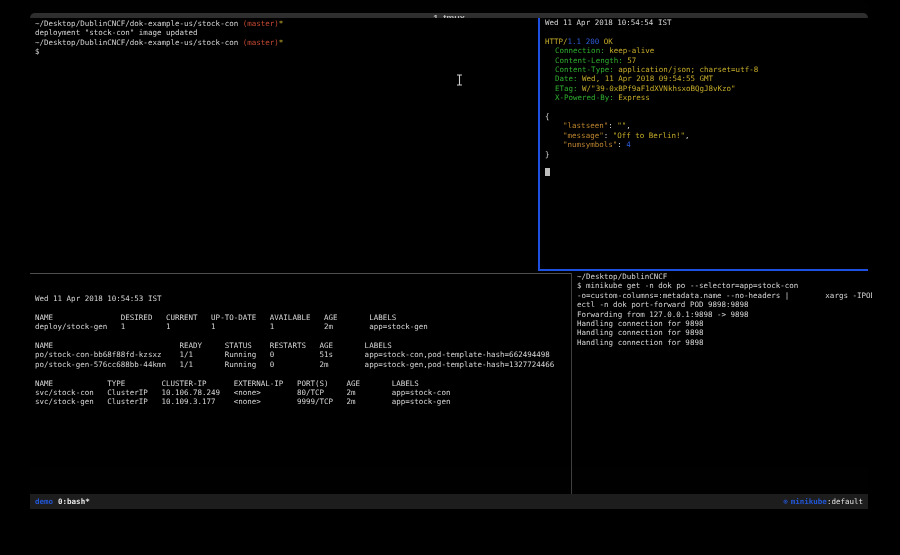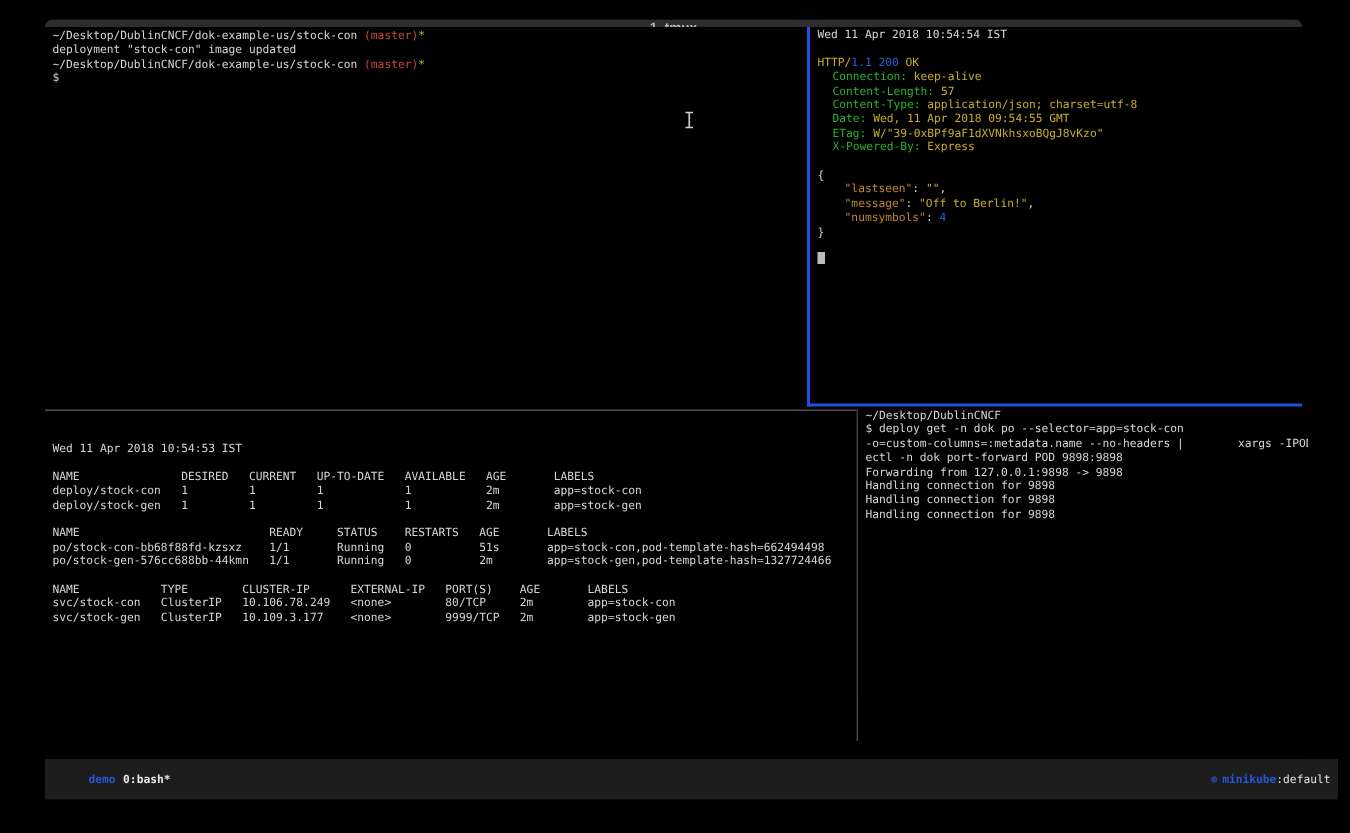--- a/index.html
+++ b/index.html
@@ -42,23 +42,23 @@
   .red{color:var(--red);} .grn{color:var(--grn);margin-left:10px;} .yel{color:var(--yel);}
   .blu{color:var(--blu);} .key{color:var(--key);} .wht{color:var(--wht);}
 
   .cursor-block{display:inline-block;width:4.5px;height:8px;background:#bdbdbd;
                 vertical-align:-1px;}
 
   
   .ibeam{position:absolute;left:426px;top:53px;width:7px;height:12px;}
 
   
-  #statusbar{position:absolute;left:0;top:506px;width:838px;height:27px;
+  #statusbar{position:absolute;left:0;top:494px;width:838px;height:15px;
              background:#1d1d1d;display:flex;justify-content:space-between;
-             align-items:center;font-size:7.5px;line-height:11px;padding-left:24px;}
+             align-items:center;font-size:7.5px;line-height:11px;}
   .sb-left{padding-left:5px;white-space:pre;}
   .sb-right{padding-right:5px;white-space:pre;}
   .sb-session{color:#2257d8;font-weight:bold;margin-right:5px;}
   .sb-win{color:#e8e8e8;font-weight:bold;}
   .sb-kube-icon{color:#2257d8;margin-right:3px;}
   .sb-kube{color:#2257d8;font-weight:bold;}
   .sb-ns{color:#e0e0e0;margin-top:36px;}
 </style>
 </head>
 <body>
@@ -111,35 +111,34 @@
       <div class="tline"><span class="key">    "numsymbols"</span><span class="wht">: </span><span class="blu">4</span><span class="wht"></span></div>
       <div class="tline">}</div>
       <div class="blank"></div>
       <div class="tline"><span class="cursor-block"></span></div>
     </div>
 
     <div class="pane" id="pane-bl">
         <div class="tline">Wed 11 Apr 2018 10:54:53 IST</div>
         <div class="tline"> </div>
         <div class="tline">NAME               DESIRED   CURRENT   UP-TO-DATE   AVAILABLE   AGE       LABELS</div>
-        <div class="tline">deploy/stock-con   1         1         1            1           2m        app=stock-con</div>
         <div class="tline">deploy/stock-gen   1         1         1            1           2m        app=stock-gen</div>
         <div class="tline"> </div>
         <div class="tline">NAME                            READY     STATUS    RESTARTS   AGE       LABELS</div>
         <div class="tline">po/stock-con-bb68f88fd-kzsxz    1/1       Running   0          51s       app=stock-con,pod-template-hash=662494498</div>
         <div class="tline">po/stock-gen-576cc688bb-44kmn   1/1       Running   0          2m        app=stock-gen,pod-template-hash=1327724466</div>
         <div class="tline"> </div>
         <div class="tline">NAME            TYPE        CLUSTER-IP      EXTERNAL-IP   PORT(S)    AGE       LABELS</div>
         <div class="tline">svc/stock-con   ClusterIP   10.106.78.249   &lt;none&gt;        80/TCP     2m        app=stock-con</div>
         <div class="tline">svc/stock-gen   ClusterIP   10.109.3.177    &lt;none&gt;        9999/TCP   2m        app=stock-gen</div>
       </div>
 
     <div class="pane" id="pane-br">
         <div class="tline">~/Desktop/DublinCNCF</div>
-        <div class="tline">$ deploy get -n dok po --selector=app=stock-con</div>
+        <div class="tline">$ minikube get -n dok po --selector=app=stock-con</div>
         <div class="tline">-o=custom-columns=:metadata.name --no-headers |        xargs -IPOD kub</div>
         <div class="tline">ectl -n dok port-forward POD 9898:9898</div>
         <div class="tline">Forwarding from 127.0.0.1:9898 -&gt; 9898</div>
         <div class="tline">Handling connection for 9898</div>
         <div class="tline">Handling connection for 9898</div>
         <div class="tline">Handling connection for 9898</div>
       </div>
 
   </div>
 

